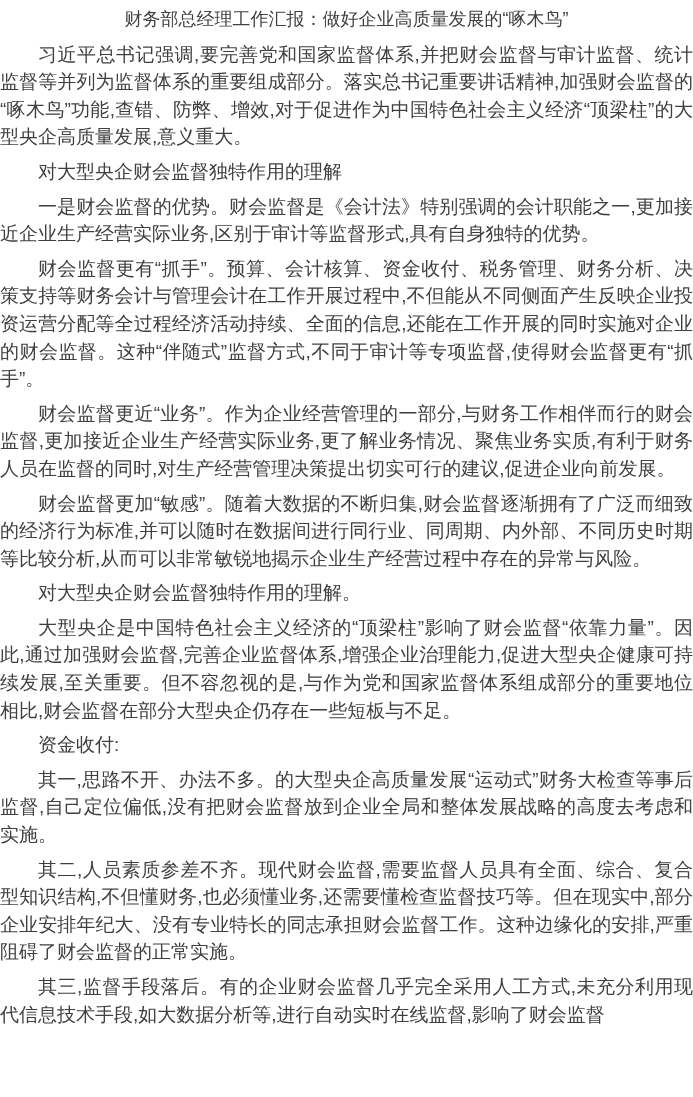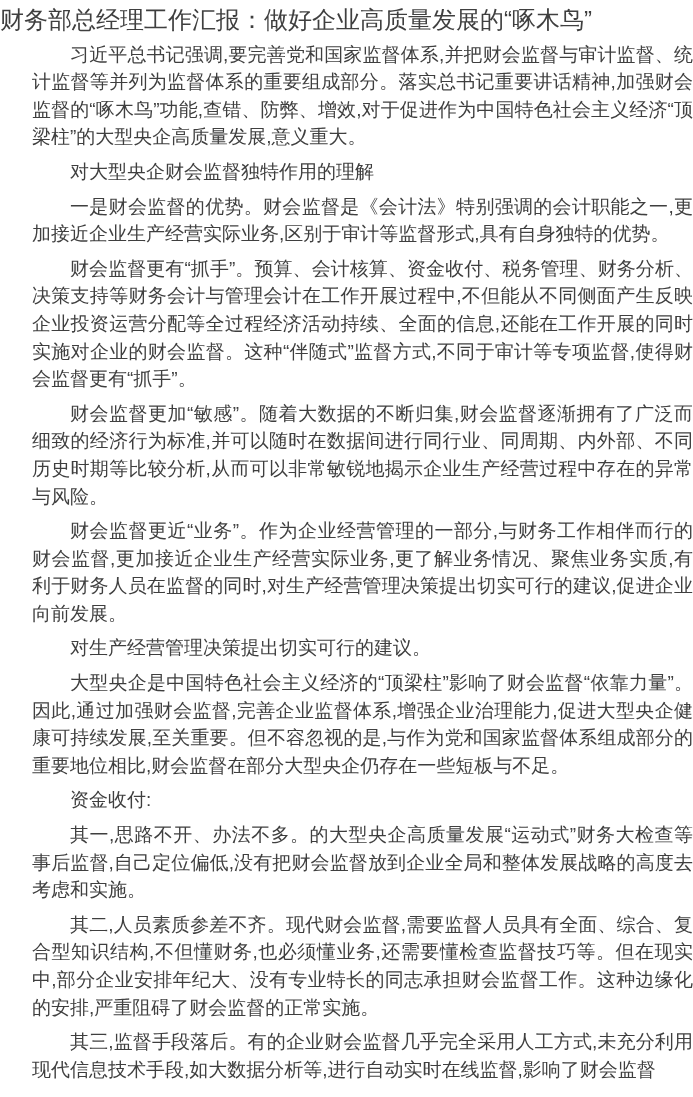--- a/index.html
+++ b/index.html
@@ -24,40 +24,40 @@
   }
   .para {
     margin: 0 0 7px 0;
     font-size: 19px;
     line-height: 27.6px;
     text-indent: 2em;
     text-align: justify;
     text-justify: inter-ideograph;
     word-break: break-all;
     font-weight: normal;
-    padding-left: 32px;
   }
   .doc-title {
     margin: 0 0 7px 0;
-    font-size: 24px;
+    font-size: 18px;
     line-height: 27.6px;
+    text-align: center;
     text-indent: 0;
     font-weight: normal;
   }
 </style>
 </head>
 <body>
 
 <main class="page">
   <h1 class="doc-title">财务部总经理工作汇报：做好企业高质量发展的“啄木鸟”</h1>
   <p class="para">习近平总书记强调,要完善党和国家监督体系,并把财会监督与审计监督、统计监督等并列为监督体系的重要组成部分。落实总书记重要讲话精神,加强财会监督的“啄木鸟”功能,查错、防弊、增效,对于促进作为中国特色社会主义经济“顶梁柱”的大型央企高质量发展,意义重大。</p>
   <p class="para">对大型央企财会监督独特作用的理解</p>
   <p class="para">一是财会监督的优势。财会监督是《会计法》特别强调的会计职能之一,更加接近企业生产经营实际业务,区别于审计等监督形式,具有自身独特的优势。</p>
   <p class="para">财会监督更有“抓手”。预算、会计核算、资金收付、税务管理、财务分析、决策支持等财务会计与管理会计在工作开展过程中,不但能从不同侧面产生反映企业投资运营分配等全过程经济活动持续、全面的信息,还能在工作开展的同时实施对企业的财会监督。这种“伴随式”监督方式,不同于审计等专项监督,使得财会监督更有“抓手”。</p>
+  <p class="para">财会监督更近“业务”。作为企业经营管理的一部分,与财务工作相伴而行的财会监督,更加接近企业生产经营实际业务,更了解业务情况、聚焦业务实质,有利于财务人员在监督的同时,对生产经营管理决策提出切实可行的建议,促进企业向前发展。</p>
   <p class="para">财会监督更加“敏感”。随着大数据的不断归集,财会监督逐渐拥有了广泛而细致的经济行为标准,并可以随时在数据间进行同行业、同周期、内外部、不同历史时期等比较分析,从而可以非常敏锐地揭示企业生产经营过程中存在的异常与风险。</p>
-  <p class="para">财会监督更近“业务”。作为企业经营管理的一部分,与财务工作相伴而行的财会监督,更加接近企业生产经营实际业务,更了解业务情况、聚焦业务实质,有利于财务人员在监督的同时,对生产经营管理决策提出切实可行的建议,促进企业向前发展。</p>
-  <p class="para">对生产经营管理决策提出切实可行的建议。</p>
+  <p class="para">对大型央企财会监督独特作用的理解。</p>
   <p class="para">大型央企是中国特色社会主义经济的“顶梁柱”影响了财会监督“依靠力量”。因此,通过加强财会监督,完善企业监督体系,增强企业治理能力,促进大型央企健康可持续发展,至关重要。但不容忽视的是,与作为党和国家监督体系组成部分的重要地位相比,财会监督在部分大型央企仍存在一些短板与不足。</p>
   <p class="para">资金收付:</p>
   <p class="para">其一,思路不开、办法不多。的大型央企高质量发展“运动式”财务大检查等事后监督,自己定位偏低,没有把财会监督放到企业全局和整体发展战略的高度去考虑和实施。</p>
   <p class="para">其二,人员素质参差不齐。现代财会监督,需要监督人员具有全面、综合、复合型知识结构,不但懂财务,也必须懂业务,还需要懂检查监督技巧等。但在现实中,部分企业安排年纪大、没有专业特长的同志承担财会监督工作。这种边缘化的安排,严重阻碍了财会监督的正常实施。</p>
   <p class="para">其三,监督手段落后。有的企业财会监督几乎完全采用人工方式,未充分利用现代信息技术手段,如大数据分析等,进行自动实时在线监督,影响了财会监督</p>
 </main>
 
 </body></html>

